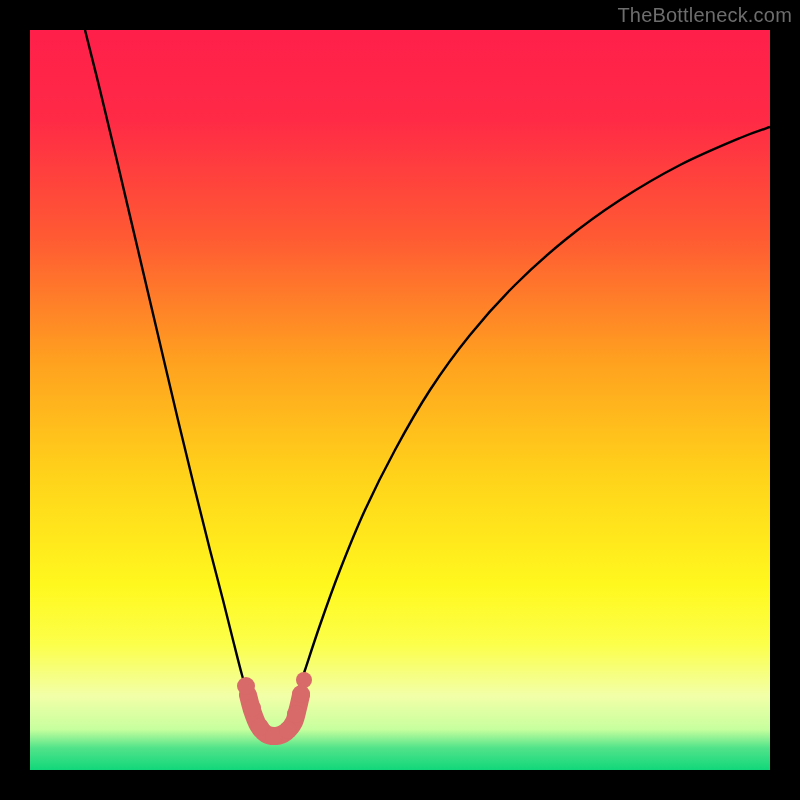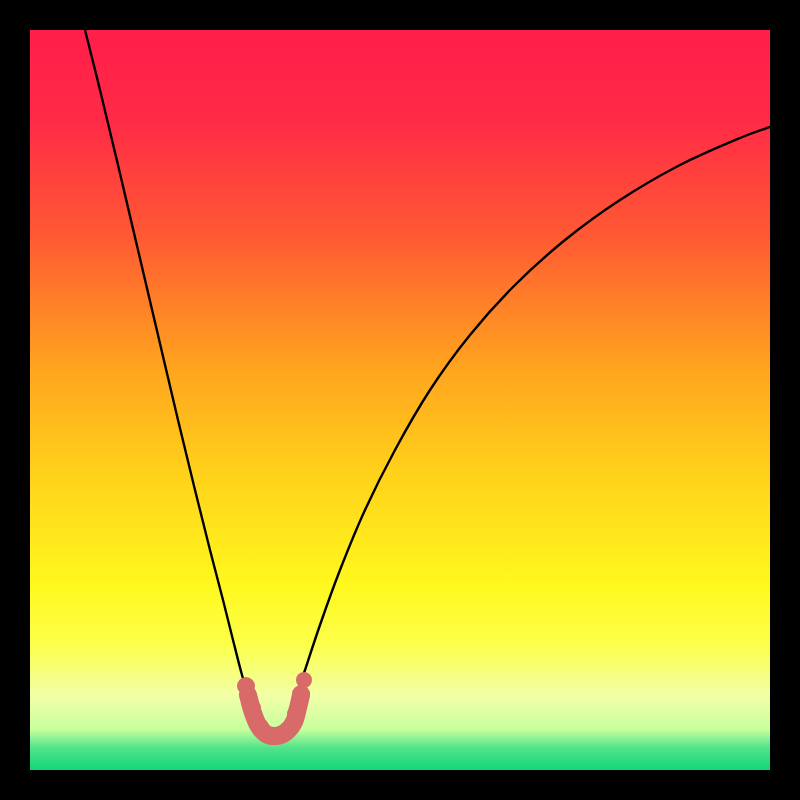--- a/index.html
+++ b/index.html
@@ -35,20 +35,21 @@
     letter-spacing: 0.2px;
     user-select: none;
   }
   svg { display: block; }
 </style>
 </head>
 <body>
 
 <div class="frame">
 
+  <div class="watermark">TheBottleneck.com</div>
 
   <div class="plot">
     <svg id="chart-svg" width="740" height="740" viewBox="0 0 740 740">
       <defs>
         <linearGradient id="bg-grad" x1="0" y1="0" x2="0" y2="1">
             <stop offset="0%" stop-color="#ff1f4a"></stop>
             <stop offset="12%" stop-color="#ff2a46"></stop>
             <stop offset="28.000000000000004%" stop-color="#ff5a33"></stop>
             <stop offset="45%" stop-color="#ffa21f"></stop>
             <stop offset="60%" stop-color="#ffd21a"></stop>

